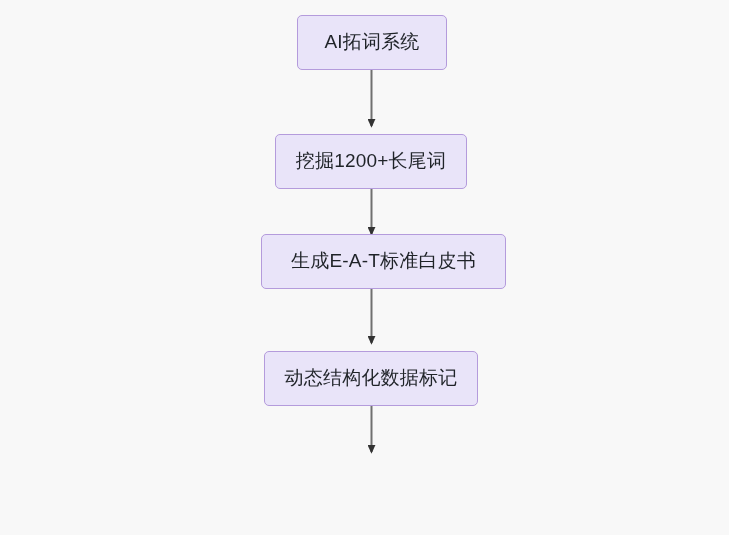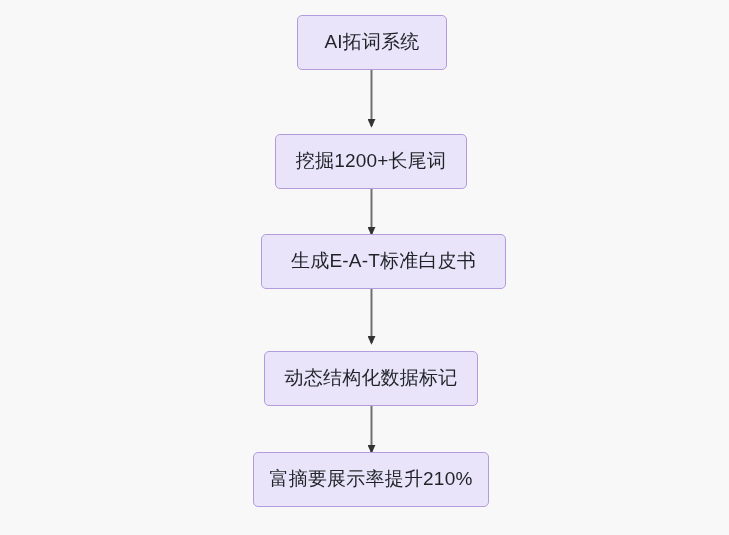--- a/index.html
+++ b/index.html
@@ -82,17 +82,14 @@
   </div>
 
   <div class="node node-3">
     <span class="node-label">生成E-A-T标准白皮书</span>
   </div>
 
   <div class="node node-4">
     <span class="node-label">动态结构化数据标记</span>
   </div>
 
-  <div class="node node-5">
-    <span class="node-label">富摘要展示率提升210%</span>
-  </div>
 
 </div>
 
 </body></html>

